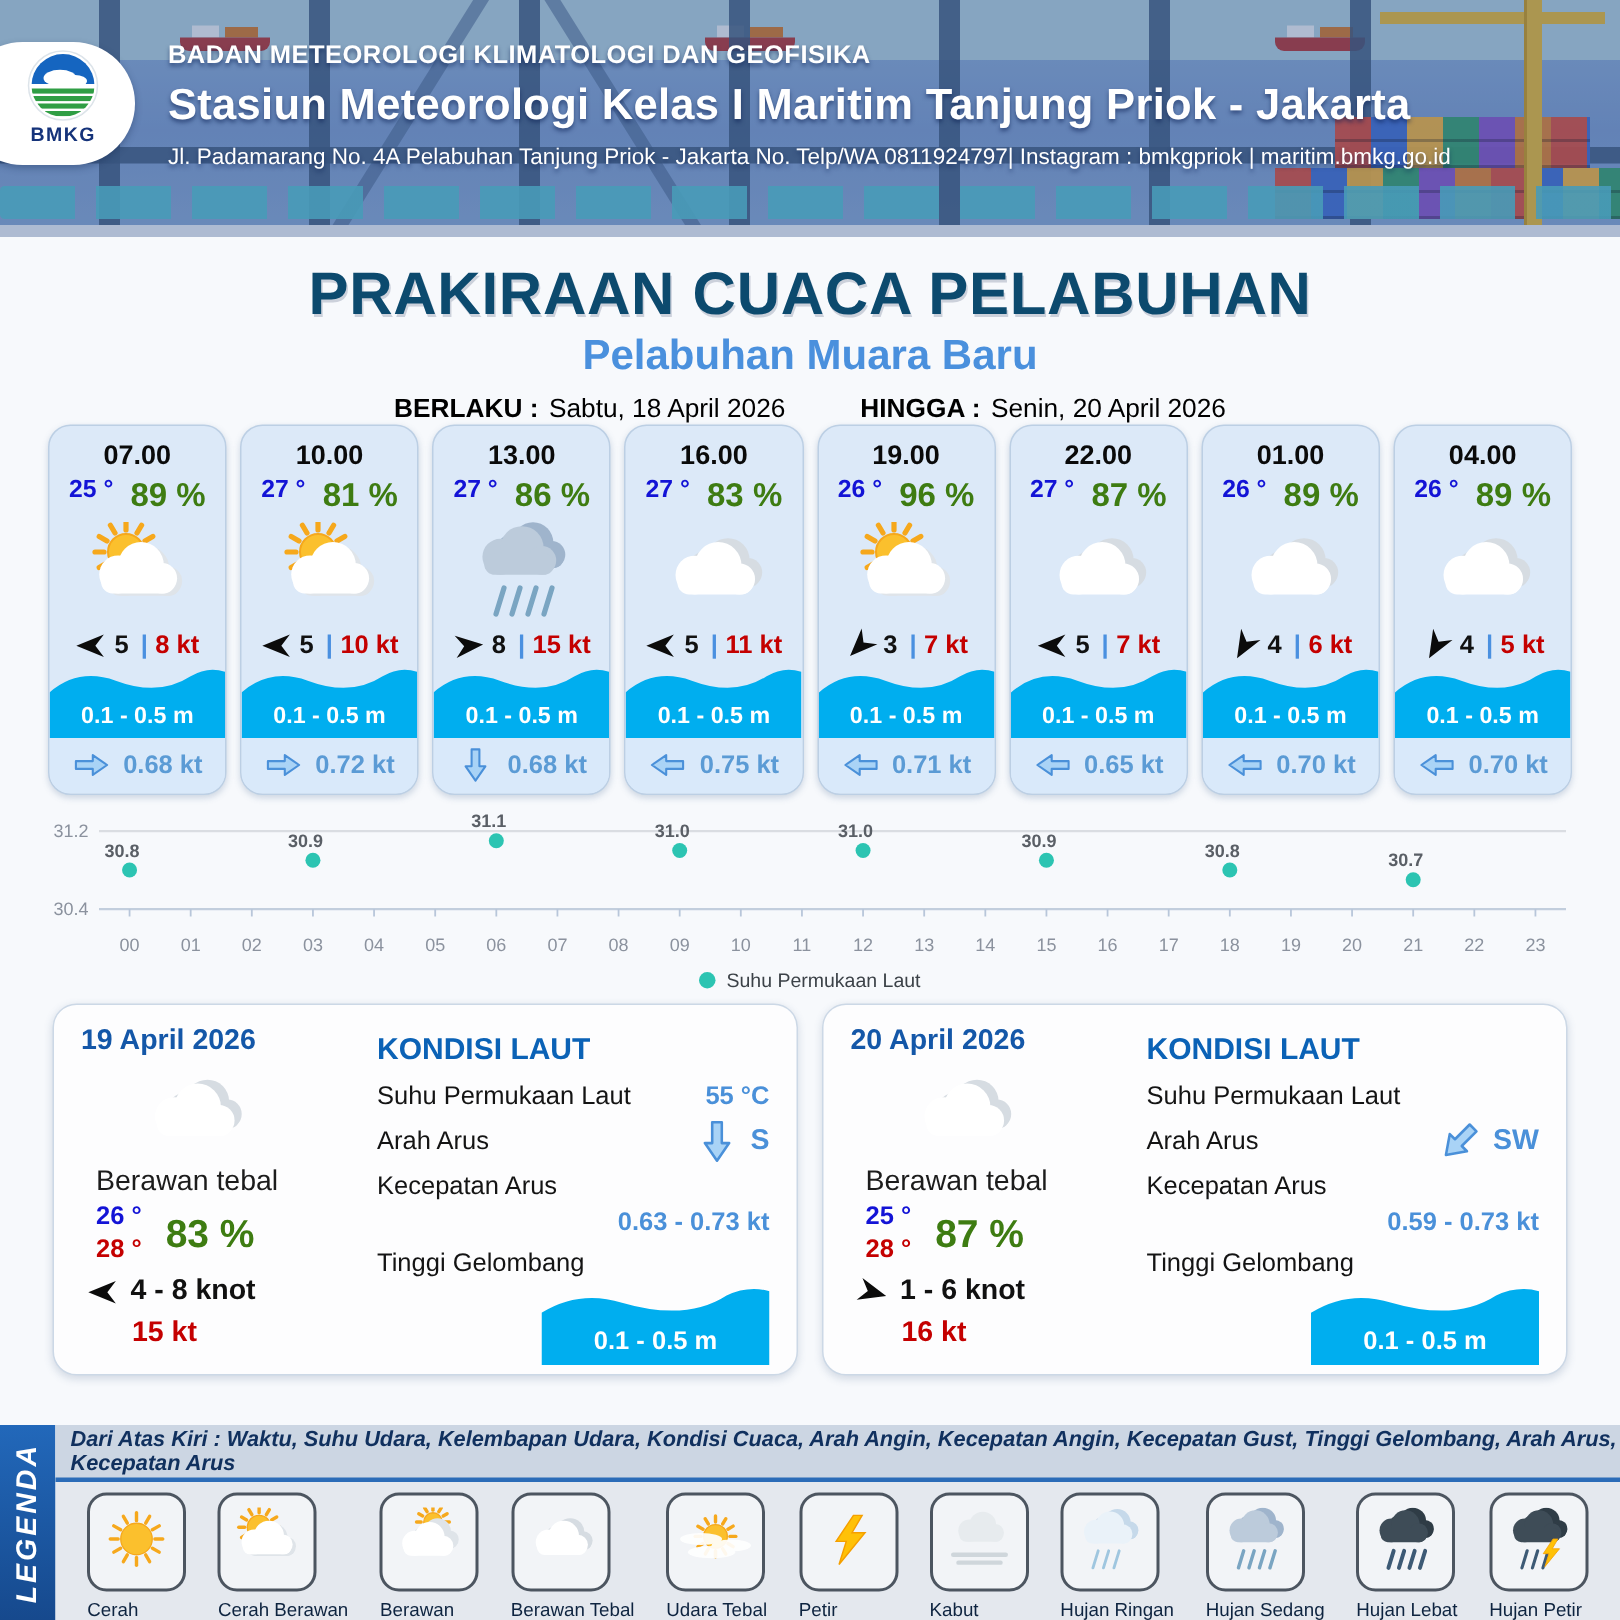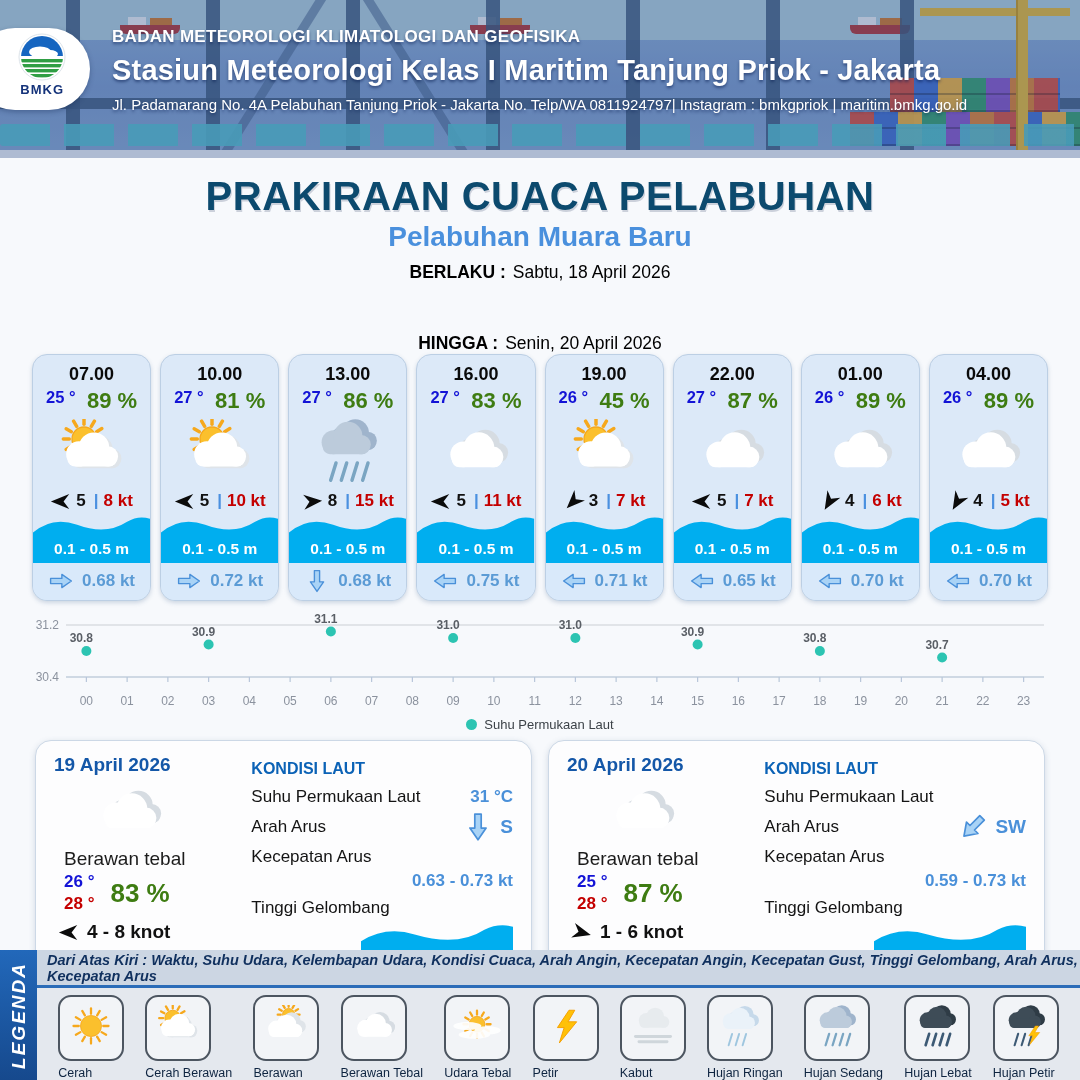--- a/index.html
+++ b/index.html
@@ -40,21 +40,21 @@
     text-shadow:0 2px 3px rgba(10,30,80,.55); }
   .hdr-agency { font-size:17px; font-weight:bold; letter-spacing:.3px; }
   .hdr-station { font-size:29px; font-weight:bold; margin-top:7px; letter-spacing:.2px; }
   .hdr-address { font-size:15px; margin-top:9px; }
 
   
   .title-block { text-align:center; padding-top:16px; }
   .page-title { font-size:40px; font-weight:bold; color:#0c4a6e; letter-spacing:.5px;
     text-shadow:1px 2px 0 rgba(150,160,180,.45); }
   .page-subtitle { font-size:28px; font-weight:bold; color:#4a90dd; margin-top:2px; }
-  .validity-row { display:flex; justify-content:center; gap:50px; margin-top:9px; font-size:17.5px; color:#000;flex-direction:column; }
+  .validity-row { display:flex; justify-content:center; gap:50px; margin-top:9px; font-size:17.5px; color:#000; }
   .v-label { font-weight:bold; }
   .v-value { margin-left:7px; }
 
   
   .date-label { margin:7px 0 5px 36px; font-size:18px; font-weight:bold; color:#1558a8; }
   .cards-row { display:flex; gap:9px; margin:0 32px; height:247px; }
   .fcard { flex:1; background:#dce9f8; border:1px solid #bccfe4; border-radius:15px; overflow:hidden;
     display:flex; flex-direction:column; box-shadow:0 2px 4px rgba(80,110,150,.25); }
   .fc-time { text-align:center; font-size:18px; font-weight:bold; color:#0a0a0a; margin-top:9px; }
   .fc-temps { display:flex; justify-content:space-between; padding:0 13px; margin-top:3px; }
@@ -95,21 +95,21 @@
   .sc-icon svg { width:88px; height:64px; }
   .sc-cond { font-size:19px; color:#1c1c1c; margin-left:10px; }
   .sc-temps { display:flex; align-items:center; margin-left:10px; margin-top:2px; }
   .sc-temp-col { display:flex; flex-direction:column; }
   .sc-tmin { font-size:17px; font-weight:bold; color:#1313d6; }
   .sc-tmax { font-size:17px; font-weight:bold; color:#c40000; margin-top:2px; }
   .sc-hum { font-size:26px; font-weight:bold; color:#3e7c12; margin-left:16px; }
   .sc-wind { display:flex; align-items:center; gap:8px; font-size:19px; font-weight:bold; color:#111; margin:7px 0 0 4px; }
   .sc-gust { font-size:19px; font-weight:bold; color:#c40000; margin:6px 0 0 34px; }
   .sc-right { flex:1; padding-top:6px; display:flex; flex-direction:column; }
-  .sc-sea-title { font-size:16px; font-weight:bold; color:#0b62b6; margin-bottom:9px; }
+  .sc-sea-title { font-size:20px; font-weight:bold; color:#0b62b6; margin-bottom:9px; }
   .sea-row { display:flex; justify-content:space-between; align-items:center; margin-bottom:7px; }
   .sea-row.col { flex-direction:column; align-items:stretch; }
   .sea-label { font-size:17px; color:#141414; }
   .sea-value { font-size:17px; font-weight:bold; color:#4a90d9; }
   .sea-value.right { text-align:right; margin-top:4px; }
   .sea-dir { display:flex; align-items:center; gap:6px; }
   .sea-dir .cur-arrow { width:32px; height:26px; }
   .sea-dir-text { font-size:19px; font-weight:bold; color:#4a90d9; }
   .sea-wavebox { position:relative; width:152px; height:56px; align-self:flex-end; margin-top:2px; }
   .sea-wavebox svg { position:absolute; inset:0; width:100%; height:100%; }
@@ -441,21 +441,21 @@
             </svg>
           </span>
           <span>0.75 kt</span>
         </div>
       </div>
 
       <div class="fcard">
         <div class="fc-time">19.00</div>
         <div class="fc-temps">
           <span class="fc-temp">26 °</span>
-          <span class="fc-hum">45 %</span>
+          <span class="fc-hum">96 %</span>
         </div>
         <div class="fc-icon">
           <svg viewBox="0 0 64 48">
             <g stroke="#f6a81c" stroke-width="2.6" stroke-linecap="round">
               <line x1="37.0" y1="15.0" x2="41.5" y2="15.0"></line>
               <line x1="35.5" y1="20.5" x2="39.4" y2="22.8"></line>
               <line x1="31.5" y1="24.5" x2="33.8" y2="28.4"></line>
               <line x1="26.0" y1="26.0" x2="26.0" y2="30.5"></line>
               <line x1="20.5" y1="24.5" x2="18.3" y2="28.4"></line>
               <line x1="16.5" y1="20.5" x2="12.6" y2="22.8"></line>
@@ -764,21 +764,21 @@
               </svg>
             </span>
             <span>4  - 8 knot</span>
           </div>
           <div class="sc-gust">15 kt</div>
         </div>
         <div class="sc-right">
           <div class="sc-sea-title">KONDISI LAUT</div>
           <div class="sea-row">
             <span class="sea-label">Suhu Permukaan Laut</span>
-            <span class="sea-value">31 °C</span>
+            <span class="sea-value">55 °C</span>
           </div>
           <div class="sea-row">
             <span class="sea-label">Arah Arus</span>
             <span class="sea-dir">
               <span class="cur-arrow" style="transform: rotate(90deg);">
                 <svg viewBox="0 0 30 22">
                   <path d="M3 8 H16 V3.4 L27 11 L16 18.6 V14 H3 Z"></path>
                 </svg>
               </span>
               <span class="sea-dir-text">S</span>

